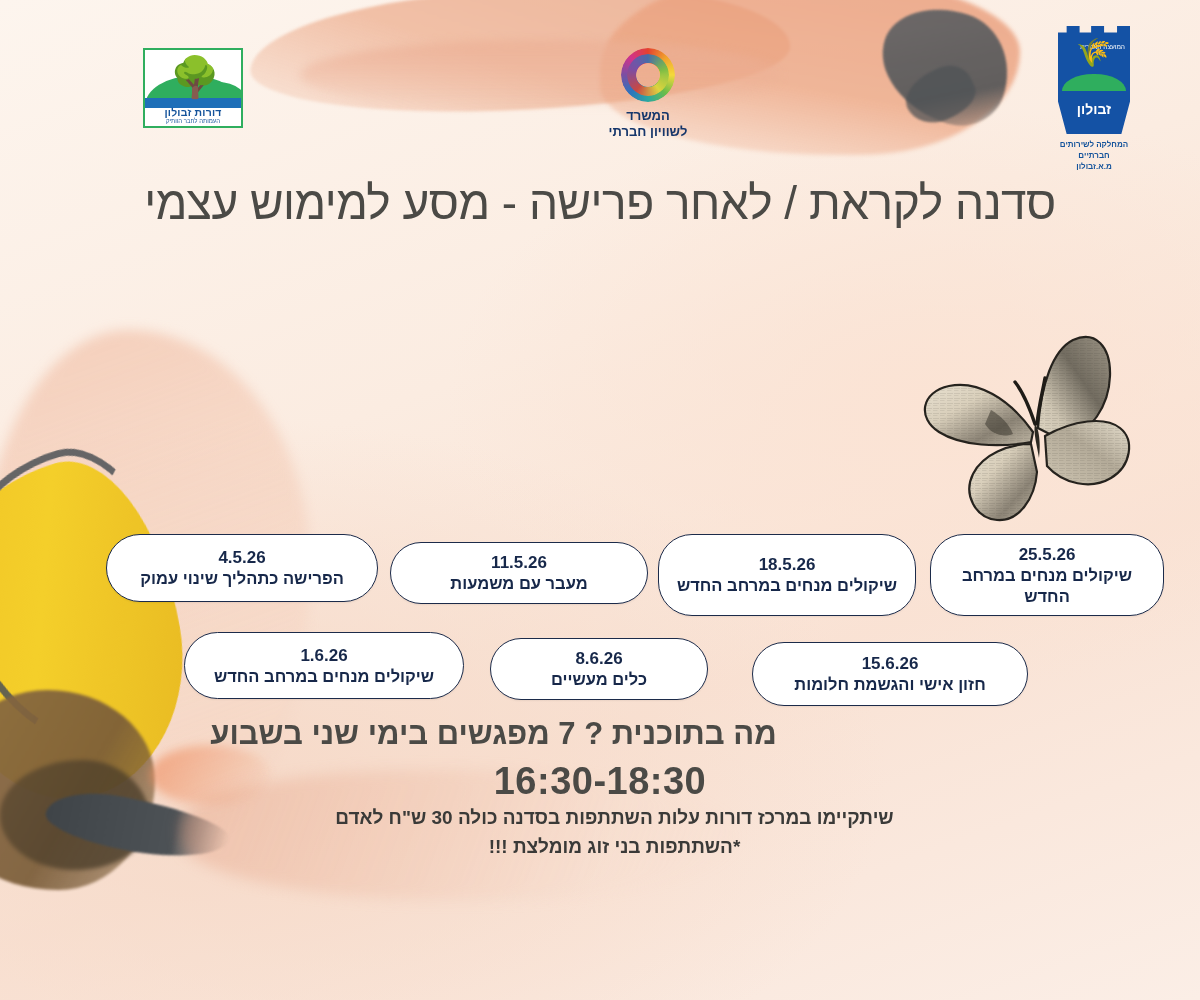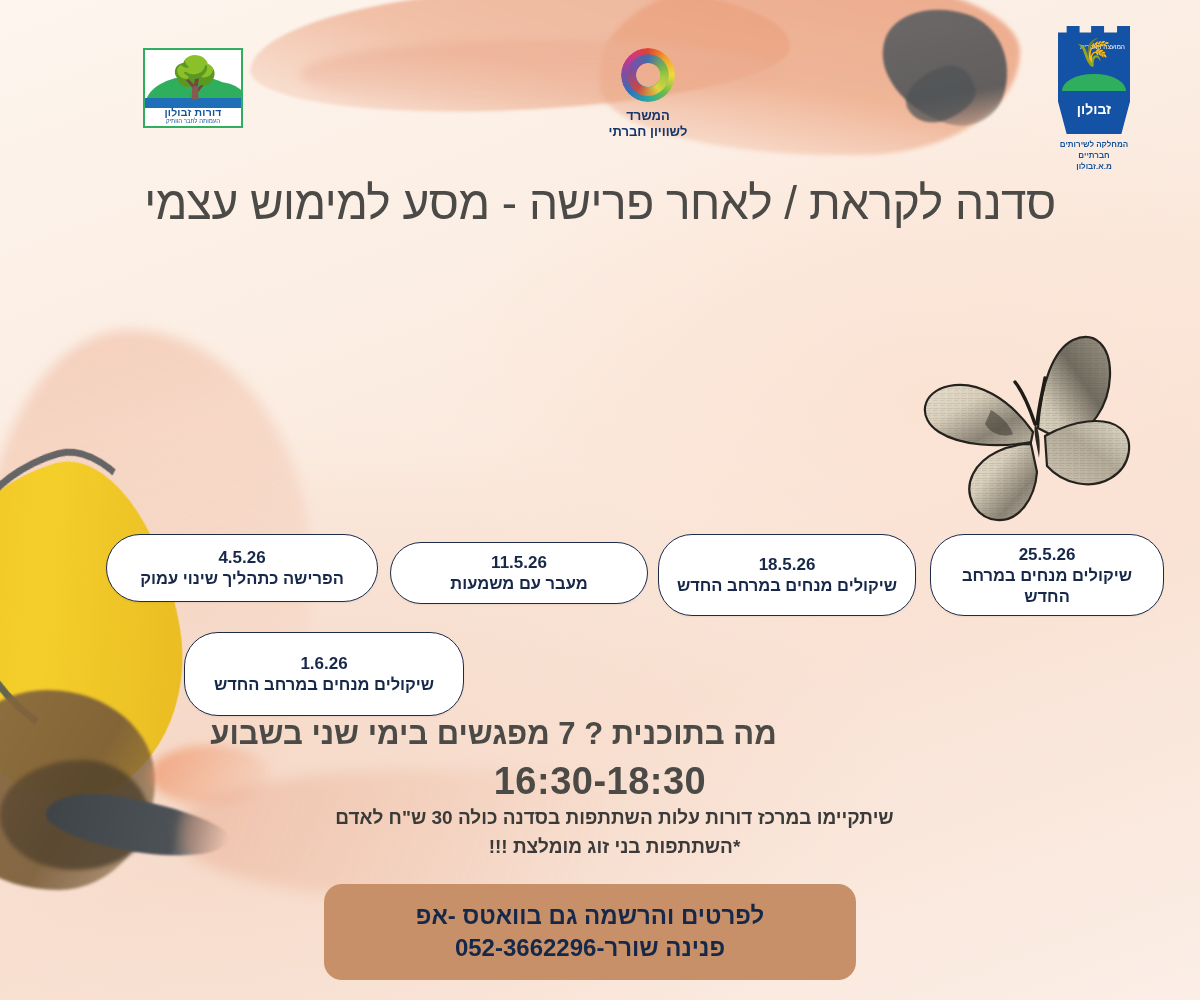--- a/index.html
+++ b/index.html
@@ -252,21 +252,21 @@
     padding: 6px 10px;
     box-shadow: 0 1px 2px rgba(0,0,0,.06);
   }
   .bubble .date { font-size: 17px; font-weight: bold; line-height: 1.25; }
   .bubble .topic { font-size: 16.5px; font-weight: bold; line-height: 1.25; }
 
   .b1 { left: 106px;  top: 6px;  width: 272px; height: 68px; }
   .b2 { left: 390px;  top: 14px; width: 258px; height: 62px; }
   .b3 { left: 658px;  top: 6px;  width: 258px; height: 82px; }
   .b4 { left: 930px;  top: 6px;  width: 234px; height: 82px; }
-  .b5 { left: 184px;  top: 104px; width: 280px; height: 84px; }
+  .b5 { left: 184px;  top: 104px; width: 280px; height: 67px; }
   .b6 { left: 490px;  top: 110px; width: 218px; height: 62px; }
   .b7 { left: 752px;  top: 114px; width: 276px; height: 64px; }
 
   
   .program {
     position: absolute; top: 716px; left: 0; width: 987px;
     text-align: center; color: #4b4a46;
     font-size: 31px; font-weight: bold;
   }
   .time {
@@ -413,27 +413,31 @@
       <span class="topic">שיקולים מנחים במרחב החדש</span>
     </div>
     <div class="bubble b4">
       <span class="date">25.5.26</span>
       <span class="topic">שיקולים מנחים במרחב החדש</span>
     </div>
     <div class="bubble b5">
       <span class="date">1.6.26</span>
       <span class="topic">שיקולים מנחים במרחב החדש</span>
     </div>
+    <div class="bubble b6">
+      <span class="date">8.6.26</span>
+      <span class="topic">כלים מעשיים</span>
+    </div>
+    <div class="bubble b7">
+      <span class="date">15.6.26</span>
+      <span class="topic">חזון אישי והגשמת חלומות</span>
+    </div>
   </div>
 
   <div class="program">מה בתוכנית ?  7 מפגשים בימי שני בשבוע</div>
   <div class="time">16:30-18:30</div>
   <div class="details">
     <span class="ln">שיתקיימו במרכז דורות   עלות השתתפות בסדנה כולה 30 ש"ח לאדם</span>
     <span class="ln">*השתתפות בני זוג מומלצת !!!</span>
   </div>
 
-  <div class="contact">
-    <span class="ln">לפרטים והרשמה  גם בוואטס -אפ</span>
-    <span class="ln">פנינה שורר-052-3662296</span>
-  </div>
 
 </div>
 
 </body></html>

